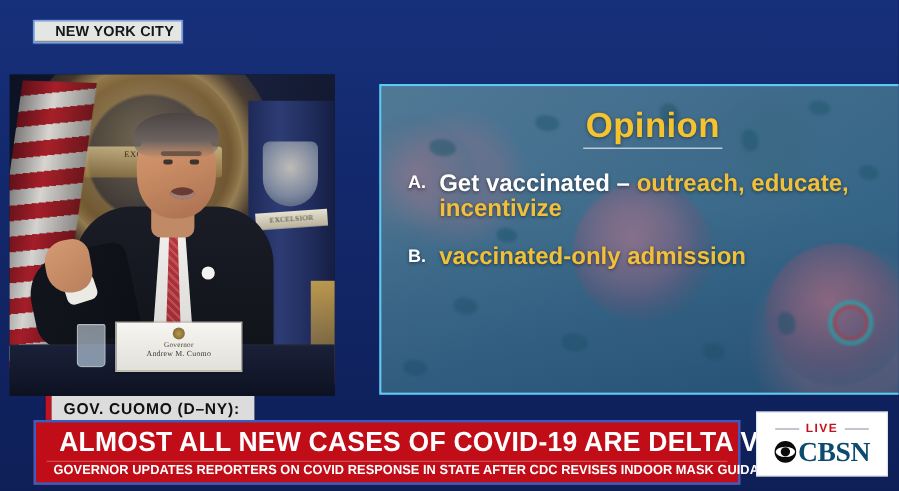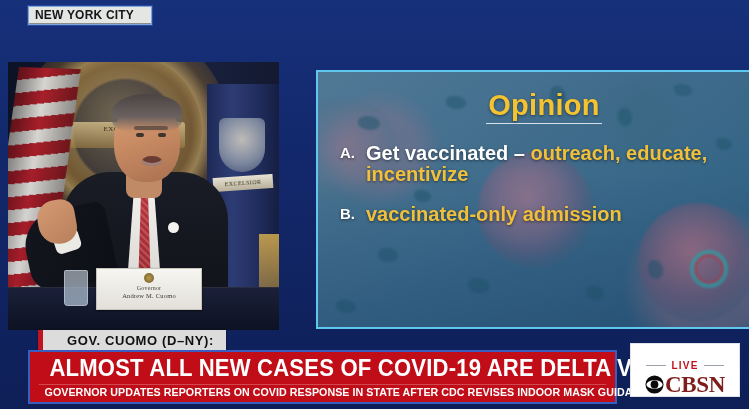--- a/index.html
+++ b/index.html
@@ -20,26 +20,27 @@
     overflow: hidden;
     background: #152a6e;
     background:
       linear-gradient(180deg, #16307a 0%, #13286b 40%, #0e1f57 100%);
   }
 
   
   #location-badge {
     position: absolute;
     left: 28px;
-    top: 6px;
+    top: 17px;
     width: 122px;
     border: 1px solid #7fa6d8;
     background: #e4e6e4;
     box-shadow: 0 0 0 1px #2a48a0;
     z-index: 40;
+    text-align: right;
   }
   #location-badge .loc-city {
     display: block;
     font-size: 12px;
     font-weight: bold;
     letter-spacing: 0.2px;
     color: #15161a;
     padding: 2px 6px 1px 6px;
     line-height: 13px;
     border-bottom: 1px solid #8a8d8a;
@@ -524,21 +525,21 @@
   #speaker-tag .tag-accent {
     width: 5px;
     background: #c1121f;
   }
   #speaker-tag .tag-text {
     background: #dcdcdc;
     color: #101010;
     font-size: 13px;
     font-weight: bold;
     letter-spacing: 0.6px;
-    padding: 2px 12px 1px 24px;
+    padding: 2px 12px 1px 10px;
     line-height: 17px;
   }
   #headline-block {
     position: absolute;
     left: 28px;
     top: 20px;
     width: 589px;
     border: 2px solid #3a5ec0;
     box-sizing: border-box;
     background: #c00d18;
@@ -573,21 +574,21 @@
     right: 9px;
     top: 13px;
     width: 110px;
     height: 54px;
     background: #ffffff;
     border: 1px solid #dfe3ea;
     box-sizing: border-box;
     display: flex;
     flex-direction: column;
     align-items: center;
-    justify-content: flex-end;
+    justify-content: center;
   }
   #network-bug .live-row {
     display: flex;
     align-items: center;
     gap: 5px;
     margin-bottom: 2px;
   }
   #network-bug .live-rule {
     width: 20px;
     height: 1px;
@@ -607,21 +608,21 @@
   }
   #network-bug .cbs-eye {
     width: 19px;
     height: 19px;
     flex: 0 0 19px;
   }
   #network-bug .brand-text {
     font-family: "Liberation Serif", serif;
     font-size: 23px;
     font-weight: bold;
-    color: #7f1d1d;
+    color: #0c4a6e;
     letter-spacing: -0.3px;
     line-height: 23px;
   }
 </style>
 </head>
 <body>
 
 <div id="broadcast-frame">
 
   <div id="location-badge">

